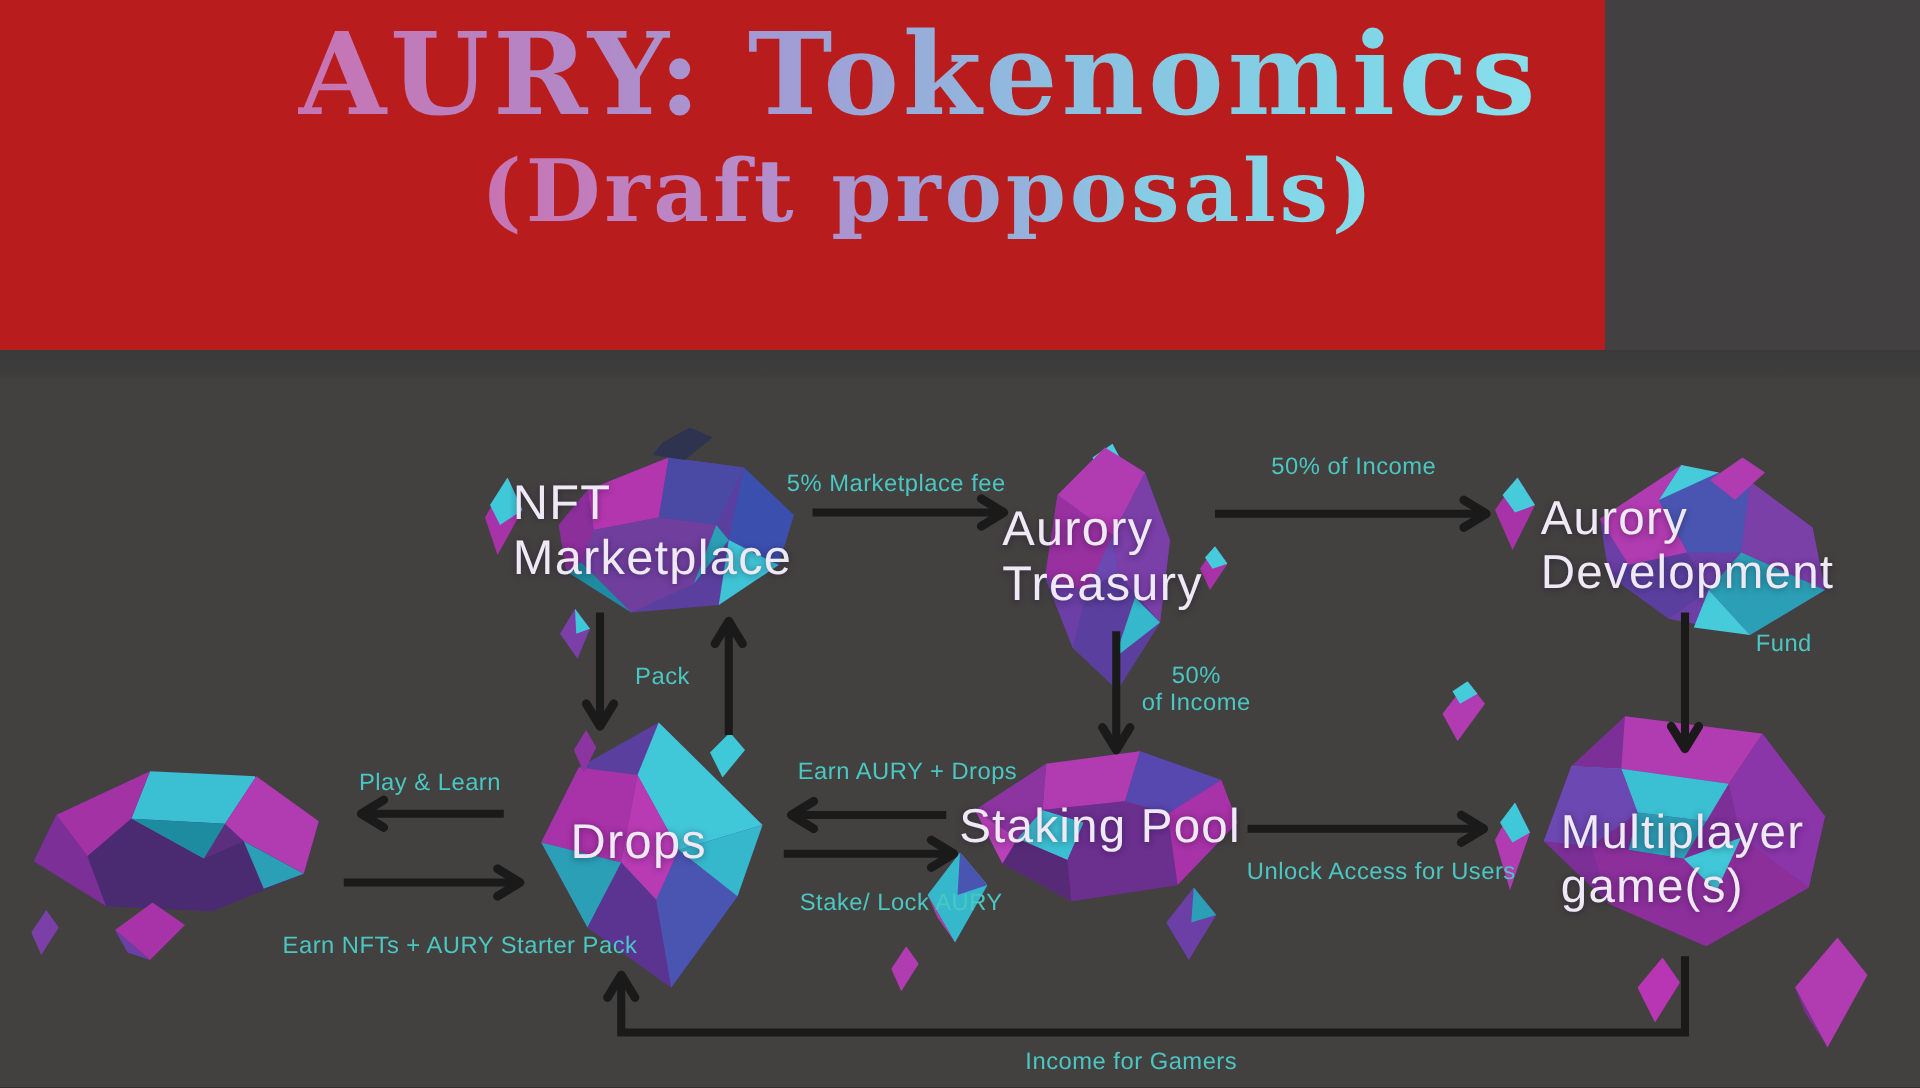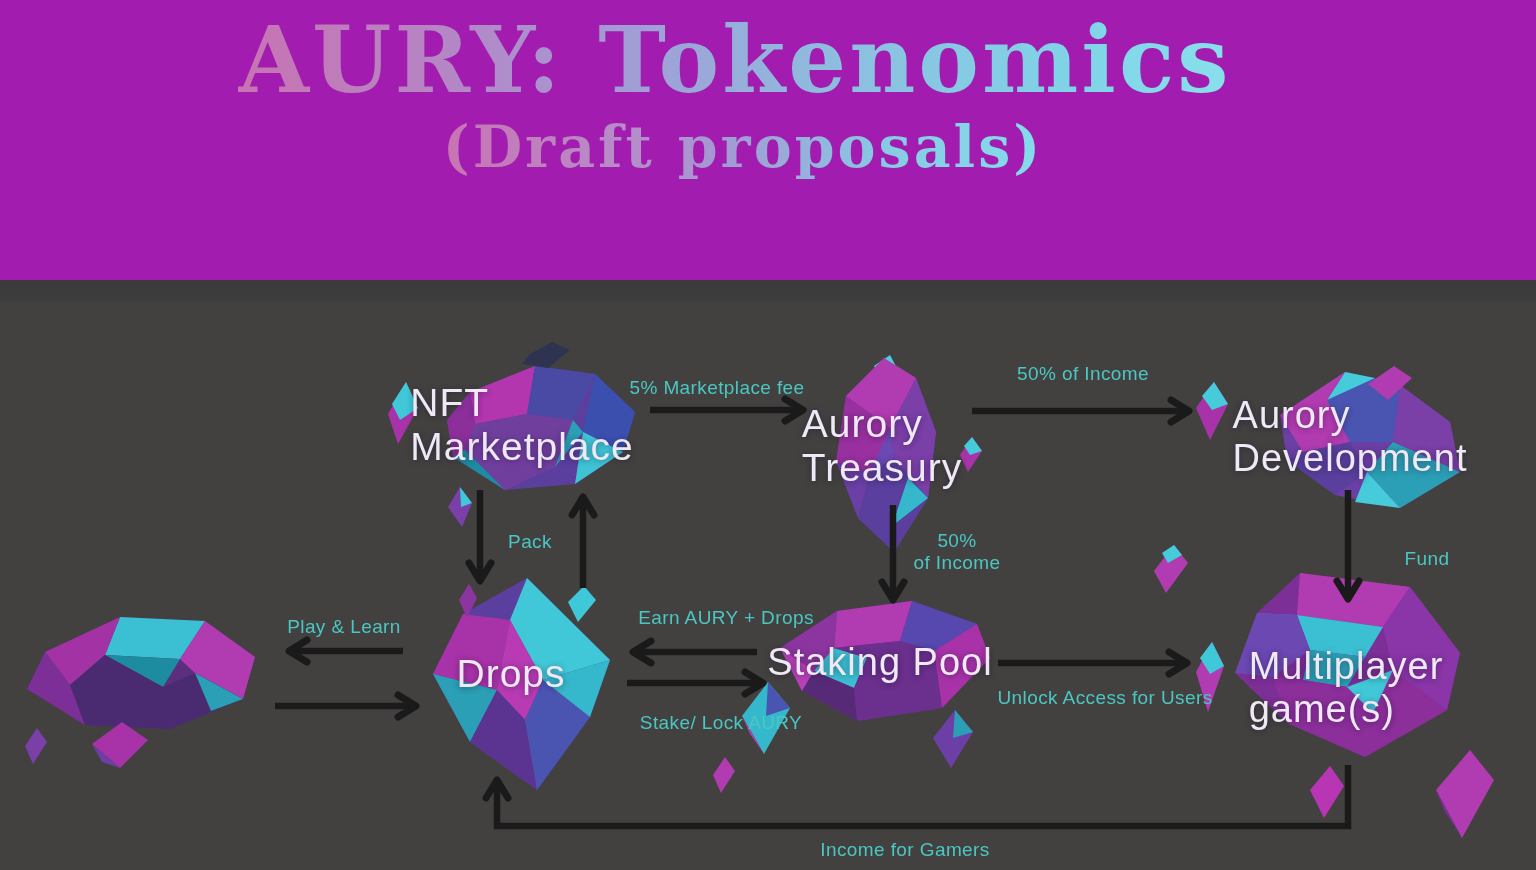--- a/index.html
+++ b/index.html
@@ -1,26 +1,26 @@
 <!DOCTYPE html>
 <html><head>
 <meta charset="utf-8">
 <style>
   html,body{margin:0;padding:0;background:#1d1d1d;}
   #stage{position:relative;width:1536px;height:870px;overflow:hidden;
          font-family:"Liberation Sans",sans-serif;background:#424040;}
   
-  #header{position:absolute;left:0;top:0;width:1536px;height:280px;background:#a21caf;}
+  #header{position:absolute;left:0;top:0;width:1284px;height:280px;background:#b91c1c;}
   #title{position:absolute;left:0;top:8px;width:1470px;text-align:center;
          font-family:"DejaVu Serif",serif;font-weight:700;line-height:1.16;}
   .title-line{display:inline-block;letter-spacing:3px;
          -webkit-background-clip:text;background-clip:text;color:transparent;}
   #title-line1{font-size:91px;
          background-image:linear-gradient(90deg,#c873b2 0%,#b487c6 22%,#a29bd4 38%,#8cc0e0 62%,#7fd5e7 85%,#8adfec 100%);}
-  #title-line2{font-size:57px;
+  #title-line2{font-size:69px;
          background-image:linear-gradient(90deg,#c873b2 0%,#b88ac8 28%,#a29bd4 48%,#86cce4 75%,#84dcea 100%);margin-left:16px;}
   
   #canvas{position:absolute;left:0;top:280px;width:1536px;height:590px;
           background:linear-gradient(180deg,#3b3a3a 0px,#3e3d3d 20px,#434140 24px,#434140 100%);}
   .crystal{position:absolute;z-index:1;}
   #arrows{position:absolute;left:0;top:0;width:1536px;height:870px;z-index:2;pointer-events:none;}
   #arrows line,#arrows polyline{stroke:#1a1a1a;stroke-width:6.5;fill:none;}
   .node-label{position:absolute;z-index:3;transform:translate(-50%,-50%);
           color:#efe8f5;white-space:pre-line;text-align:left;line-height:1.12;
           letter-spacing:1px;text-shadow:0 1px 6px rgba(20,10,40,.45);}
@@ -215,20 +215,21 @@
   <div class="node-label fs39" style="left:511px;top:674px">Drops</div>
   <div class="node-label fs38" style="left:1346px;top:688px">Multiplayer
 game(s)</div>
   <div class="node-label fs38" style="left:880px;top:662px">Staking Pool</div>
 
   <div class="edge-label" style="left:717px;top:388px">5% Marketplace fee</div>
   <div class="edge-label" style="left:1083px;top:374px">50% of Income</div>
   <div class="edge-label" style="left:530px;top:542px">Pack</div>
   <div class="edge-label" style="left:957px;top:552px">50%
 of Income</div>
-  <div class="edge-label" style="left:1427px;top:559px">Fund</div>
+  <div class="edge-label" style="left:1427px;top:516px">Fund</div>
   <div class="edge-label" style="left:344px;top:627px">Play &amp; Learn</div>
+  <div class="edge-label" style="left:368px;top:757px">Earn NFTs + AURY Starter Pack</div>
   <div class="edge-label" style="left:726px;top:618px">Earn AURY + Drops</div>
   <div class="edge-label" style="left:721px;top:723px">Stake/ Lock AURY</div>
   <div class="edge-label" style="left:1105px;top:698px">Unlock Access for Users</div>
   <div class="edge-label" style="left:905px;top:850px">Income for Gamers</div>
 
 </div>
 
 </body></html>

